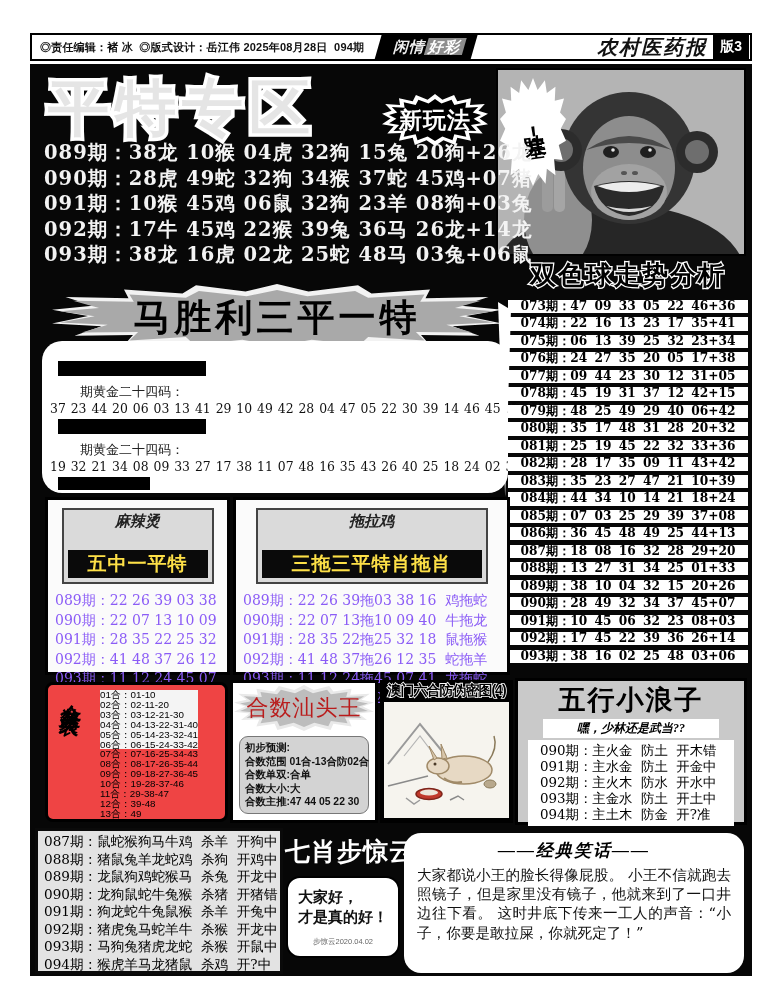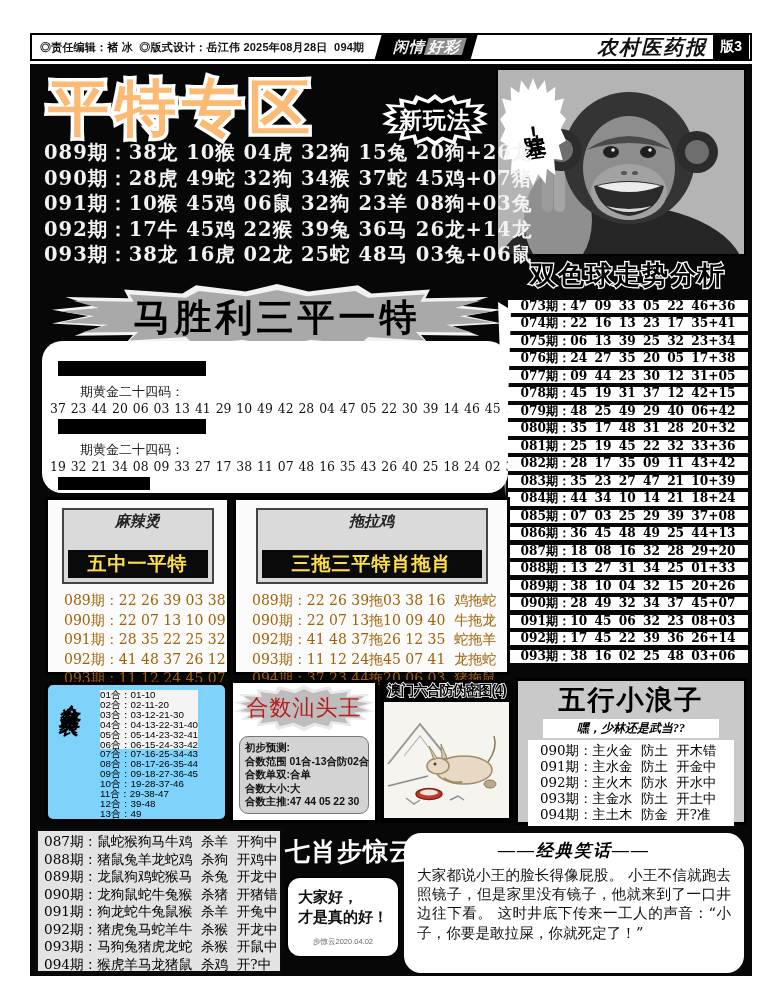--- a/index.html
+++ b/index.html
@@ -15,21 +15,21 @@
   .brand { background:#000; color:#eee; transform:skewX(-16deg); padding:3px 10px 3px 16px; margin-left:14px;
            font-size:15px; font-weight:900; letter-spacing:1px; white-space:nowrap; }
   .brand .b2 { background:#8d8d8d; color:#fff; padding:0 3px; }
   .paper { margin-left:auto; font-family:Liberation Sans, sans-serif; font-style:italic; font-weight:900;
            font-size:20px; letter-spacing:2px; }
   .pageno { background:#000; color:#fff; font-size:14px; font-weight:900; padding:4px 7px; margin-left:6px; margin-right:1px; }
 
   
   .main { left:30px; top:64px; width:722px; height:912px; background:#070707; }
 
-  .masthead { left:18px; top:4px; font-size:61px; font-weight:900; letter-spacing:6px; color:#fdba74;
+  .masthead { left:18px; top:4px; font-size:61px; font-weight:900; letter-spacing:6px; color:#e5e5e5;
               -webkit-text-stroke:7px #fff; paint-order:stroke fill; font-family:"Liberation Sans",sans-serif; }
   .badge-wrap { left:352px; top:30px; width:106px; height:52px; }
   .star { clip-path:var(--burst); }
   .badge-outer { position:absolute; inset:0; background:#fff; }
   .badge-inner { position:absolute; left:7px; top:5px; right:7px; bottom:5px; background:#000; }
   .badge-text { position:absolute; inset:0; display:flex; align-items:center; justify-content:center;
                 color:#fff; font-size:23px; font-weight:900; letter-spacing:1px; }
 
   
   .monkey { left:466px; top:4px; width:250px; height:188px; background:#b4b4b4; border:2px solid #000; overflow:hidden; }
@@ -63,29 +63,29 @@
   .gold-label { position:absolute; font-size:13px; color:#222; font-family:"DejaVu Serif", serif; }
   .gold-codes { position:absolute; font-size:12.4px; color:#111; white-space:pre; word-spacing:1px;
                 font-family:"DejaVu Serif", serif; }
 
   
   .midbox { background:#fbfbfb; border:3px solid #000; }
   .mid-head { margin:8px auto 0; background:#dadada; border:2px solid #444; text-align:center; padding-top:2px; }
   .mid-script { font-family:"Liberation Serif", serif; font-style:italic; font-weight:bold; font-size:15px; color:#222; }
   .mid-bar { background:#0a0a0a; color:#fde047; font-weight:900; font-size:19px; letter-spacing:1px;
              margin:19px 4px 4px; padding:1px 0; }
-  .mid-rows { margin-top:7px; padding-left:16px; font-size:14px; line-height:19.6px; white-space:pre;
-              font-family:"DejaVu Serif", serif; color:#a16207; }
+  .mid-rows { margin-top:7px; padding-left:7px; font-size:14px; line-height:19.6px; white-space:pre;
+              font-family:"DejaVu Serif", serif; color:#8b5cf6; }
   .mala { left:15px; top:433px; width:185px; height:178px; }
   .mala .mid-head { width:152px; }
   .tuola { left:203px; top:433px; width:277px; height:178px; }
   .tuola .mid-head { width:232px; }
 
   
-  .heshu { left:15px; top:618px; width:183px; height:140px; background:#7dd3fc; border:3px solid #000; border-radius:8px; }
+  .heshu { left:15px; top:618px; width:183px; height:140px; background:#ef4444; border:3px solid #000; border-radius:8px; }
   .heshu-title { position:absolute; left:8px; top:4px; height:130px; writing-mode:vertical-rl; text-orientation:upright;
                  font-size:20px; font-weight:900; font-style:italic; letter-spacing:3px; color:#000;
                  font-family:"Liberation Serif", serif; }
   .heshu-rows { position:absolute; left:52px; top:5px; font-size:9.8px; line-height:9.9px; white-space:pre; color:#000; }
   .heshu-rows > div:nth-child(-n+6) { background:#f4f4f4; }
 
   .shantou { left:200px; top:616px; width:148px; height:143px; background:#fff; border:3px solid #000; }
   .st-burst { position:relative; width:140px; height:46px; margin:2px auto 0; }
   .st-outer { position:absolute; inset:0; background:#e9e9e9; }
   .st-inner { position:absolute; left:6px; top:4px; right:6px; bottom:4px; background:#bdbdbd; }
@@ -227,21 +227,21 @@
         <div class="mid-bar">五中一平特</div>
       </div>
       <div class="mid-rows"><div>089期：22 26 39 03 38</div><div>090期：22 07 13 10 09</div><div>091期：28 35 22 25 32</div><div>092期：41 48 37 26 12</div><div>093期：11 12 24 45 07</div><div>094期：37 23 44 20 06</div></div>
     </div>
 
     <div class="abs midbox tuola">
       <div class="mid-head">
         <div class="mid-script">拖拉鸡</div>
         <div class="mid-bar">三拖三平特肖拖肖</div>
       </div>
-      <div class="mid-rows"><div>089期：22 26 39拖03 38 16  鸡拖蛇</div><div>090期：22 07 13拖10 09 40  牛拖龙</div><div>092期：41 48 37拖26 12 35  蛇拖羊</div><div>093期：11 12 24拖45 07 41  龙拖蛇</div><div>094期：37 23 44拖20 06 03  猪拖鼠</div></div>
+      <div class="mid-rows"><div>089期：22 26 39拖03 38 16  鸡拖蛇</div><div>090期：22 07 13拖10 09 40  牛拖龙</div><div>091期：28 35 22拖25 32 18  鼠拖猴</div><div>092期：41 48 37拖26 12 35  蛇拖羊</div><div>093期：11 12 24拖45 07 41  龙拖蛇</div><div>094期：37 23 44拖20 06 03  猪拖鼠</div></div>
     </div>
 
     <div class="abs heshu">
       <div class="heshu-title">合数分类表</div>
       <div class="heshu-rows"><div>01合：01-10</div><div>02合：02-11-20</div><div>03合：03-12-21-30</div><div>04合：04-13-22-31-40</div><div>05合：05-14-23-32-41</div><div>06合：06-15-24-33-42</div><div>07合：07-16-25-34-43</div><div>08合：08-17-26-35-44</div><div>09合：09-18-27-36-45</div><div>10合：19-28-37-46</div><div>11合：29-38-47</div><div>12合：39-48</div><div>13合：49</div></div>
     </div>
 
     <div class="abs shantou">
       <div class="st-burst">
         <div class="st-outer star"></div>

